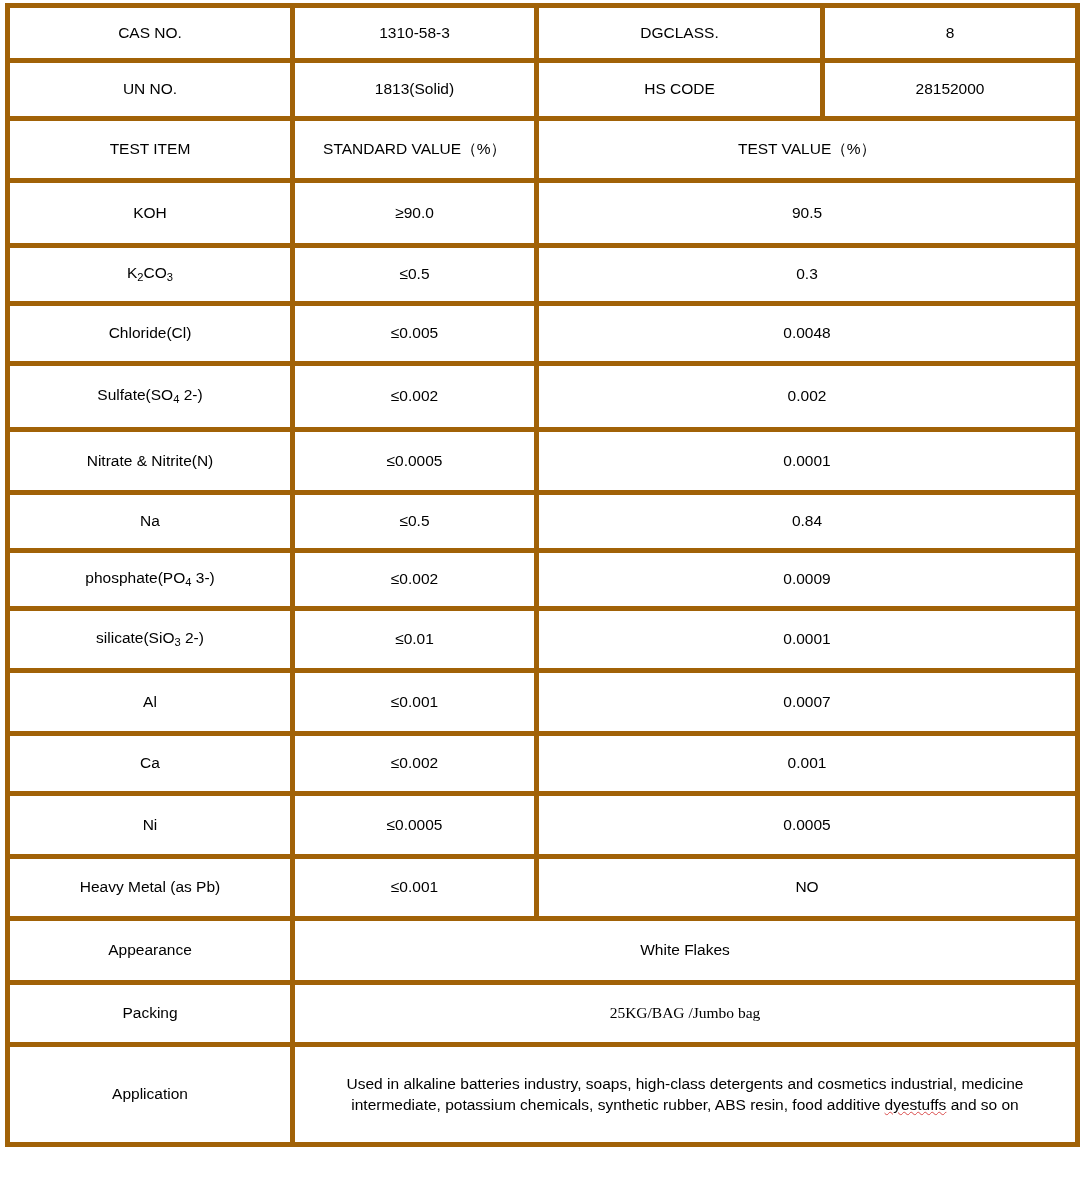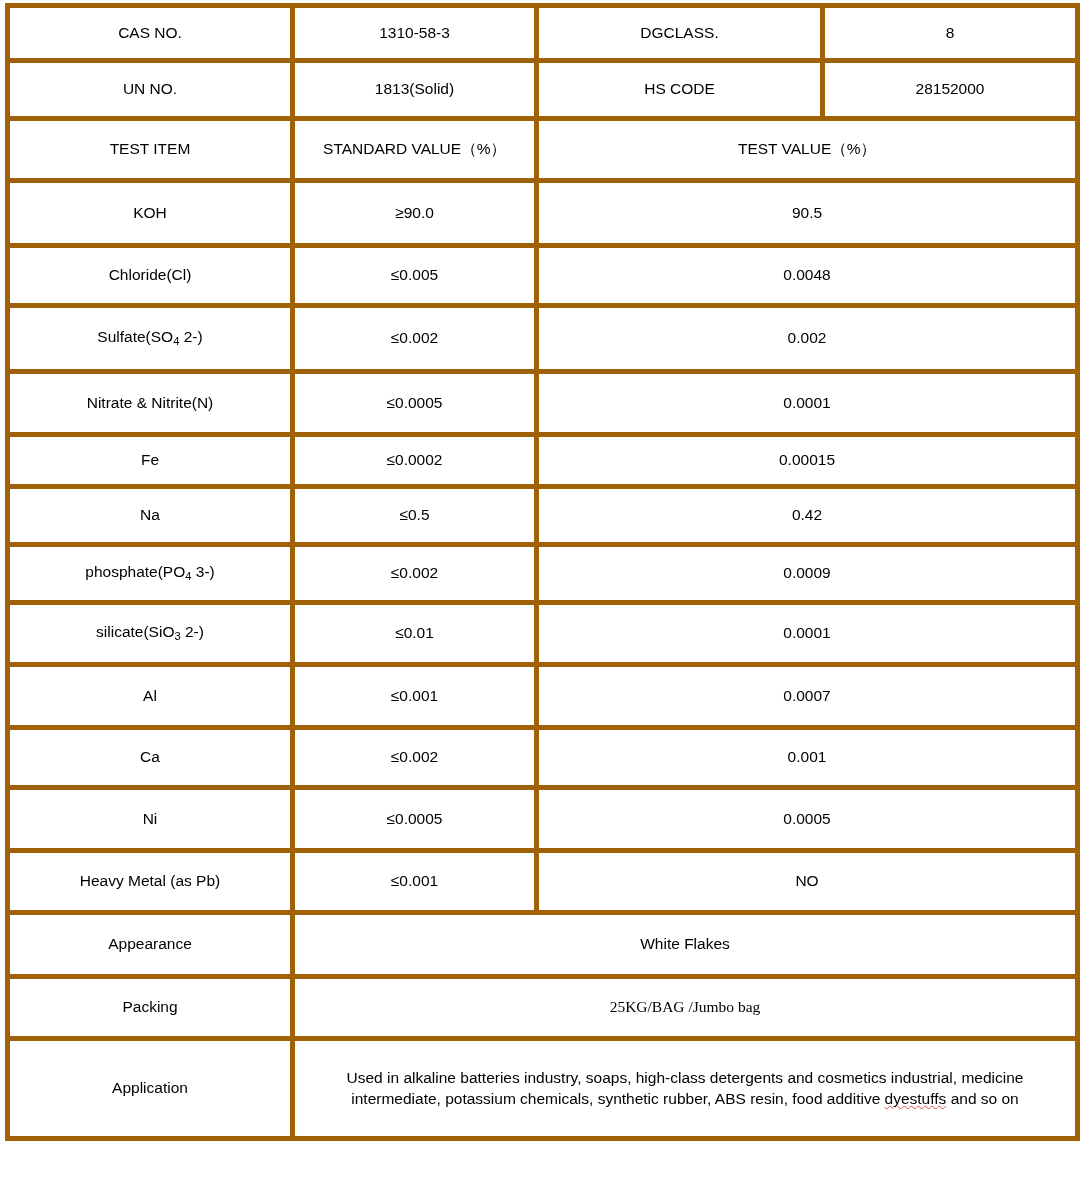--- a/index.html
+++ b/index.html
@@ -88,49 +88,49 @@
         <td class="v-top pad-top">STANDARD VALUE（%）</td>
         <td colspan="2">TEST VALUE（%）</td>
       </tr>
 
       <tr>
         <td style="height:65px" class="v-top pad-top"><span>KOH</span></td>
         <td class="v-top pad-top">≥90.0</td>
         <td colspan="2">90.5</td>
       </tr>
 
+      <tr>
+        <td style="height:58px" class="v-top"><span>K<sub>2</sub>CO<sub>3</sub></span></td>
+        <td class="v-top">≤0.5</td>
+        <td colspan="2" class="v-bottom pad-bottom">0.3</td>
+      </tr>
 
       <tr>
         <td style="height:60px" class="v-top"><span>Chloride(Cl)</span></td>
         <td class="v-top">≤0.005</td>
         <td colspan="2" class="v-bottom pad-bottom">0.0048</td>
       </tr>
 
       <tr>
         <td style="height:66px" class="v-top"><span>Sulfate(SO<sub>4</sub> 2-)</span></td>
         <td class="v-top">≤0.002</td>
         <td colspan="2" class="v-bottom pad-bottom">0.002</td>
       </tr>
 
       <tr>
         <td style="height:63px" class="v-top pad-top"><span>Nitrate &amp; Nitrite(N)</span></td>
         <td class="v-bottom pad-bottom">≤0.0005</td>
         <td colspan="2" class="v-top pad-top">0.0001</td>
       </tr>
 
-      <tr>
-        <td style="height:52px"><span>Fe</span></td>
-        <td>≤0.0002</td>
-        <td colspan="2">0.00015</td>
-      </tr>
 
       <tr>
         <td style="height:58px" class="v-top"><span>Na</span></td>
         <td class="v-top">≤0.5</td>
-        <td colspan="2" class="v-top">0.42</td>
+        <td colspan="2" class="v-top">0.84</td>
       </tr>
 
       <tr>
         <td style="height:58px" class="v-top small-label"><span>phosphate(PO<sub>4</sub> 3-)</span></td>
         <td class="v-top">≤0.002</td>
         <td colspan="2" class="v-top">0.0009</td>
       </tr>
 
       <tr>
         <td style="height:62px" class="v-top small-label"><span>silicate(SiO<sub>3</sub> 2-)</span></td>

